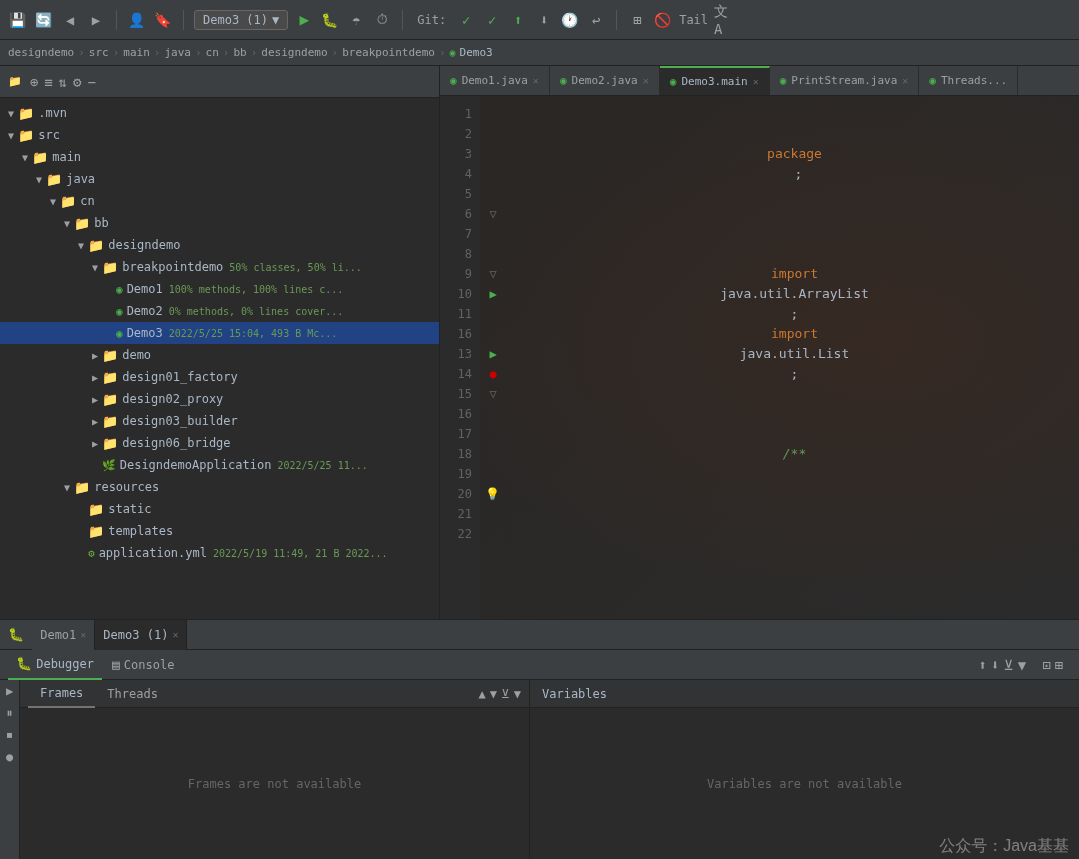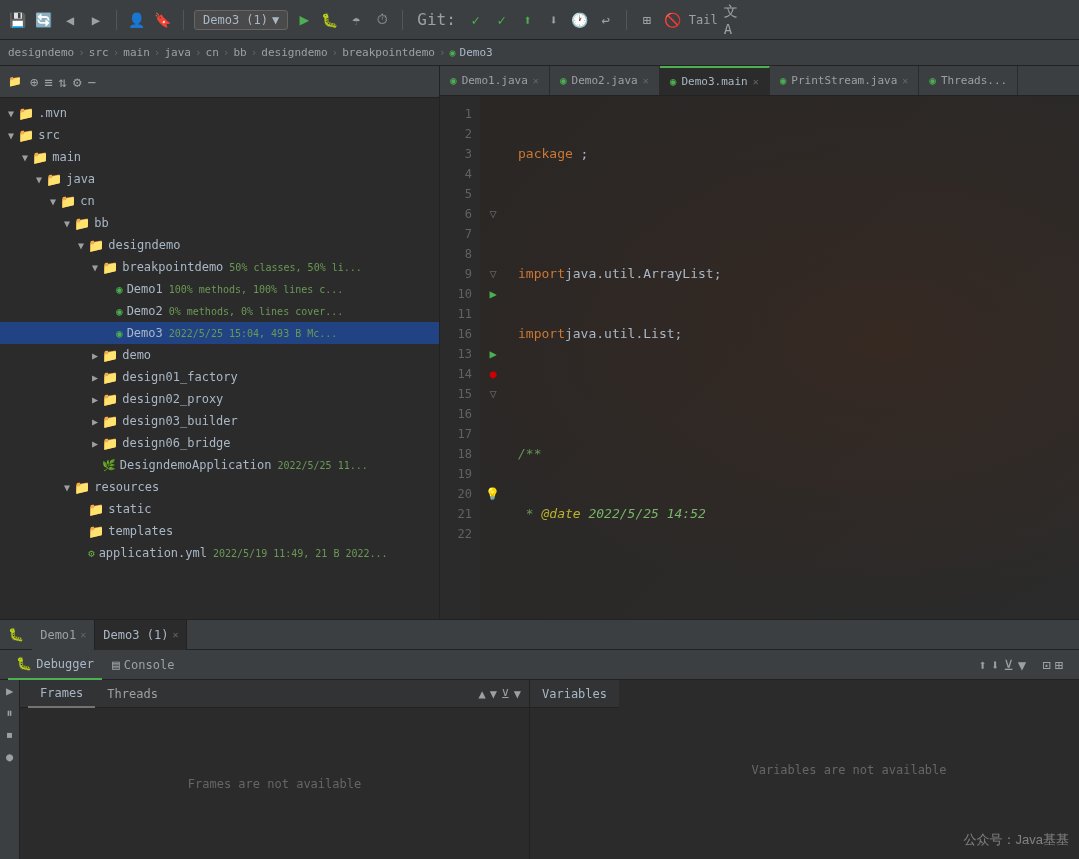--- a/index.html
+++ b/index.html
@@ -38,21 +38,21 @@
       background: #4a4a4a;
       border: 1px solid #666;
       border-radius: 3px;
       padding: 2px 8px;
       color: #a9b7c6;
       font-size: 12px;
       cursor: pointer;
       display: flex; align-items: center; gap: 4px;
     }
     .run-play { color: #4CAF50; font-size: 16px; }
-    .git-label { color: #9da0a2; font-size: 16px; margin: 0 4px; }
+    .git-label { color: #9da0a2; font-size: 12px; margin: 0 4px; }
     .git-check { color: #4CAF50; }
     .git-arrow-up { color: #4CAF50; }
     .tail-label { color: #9da0a2; font-size: 12px; }
 
     
     .breadcrumb {
       background: #3c3f41;
       height: 26px;
       display: flex;
       align-items: center;
@@ -210,20 +210,21 @@
       font-size: 13px;
       line-height: 20px;
       white-space: pre;
       overflow-x: auto;
     }
     .code-line {
       display: flex;
       align-items: center;
       height: 20px;
       position: relative;
+      flex-direction: column;
     }
 
     
     .kw { color: #cc7832; } 
     .cm { color: #629755; font-style: italic; }
 
     
     .debug-panel {
       height: 240px;
       background: #2b2b2b;
@@ -293,21 +294,21 @@
     .debug-frames-toolbar {
       display: flex; align-items: center; gap: 4px;
       padding: 4px 8px;
       flex-shrink: 0;
     }
     .df-icon { color: #9da0a2; font-size: 14px; cursor: pointer; }
 
     .debug-vars-panel {
       flex: 1;
       display: flex;
-      flex-direction: row;
+      flex-direction: column;
     }
     .debug-vars-header {
       height: 28px;
       display: flex;
       align-items: center;
       padding: 0 12px;
       border-bottom: 1px solid #222;
       background: #313335;
       font-size: 12px;
       color: #a9b7c6;
@@ -639,21 +640,20 @@
         <div style="height:20px;"></div>
         <div style="height:20px;"></div>
       </div>
       <div class="code-content">
         <div class="code-line"><span class="kw">package</span> ;</div>
         <div class="code-line"></div>
         <div class="code-line"><span class="kw">import</span> <span style="color:#a9b7c6;">java.util.ArrayList</span>;</div>
         <div class="code-line"><span class="kw">import</span> <span style="color:#a9b7c6;">java.util.List</span>;</div>
         <div class="code-line"></div>
         <div class="code-line"><span class="cm">/**</span></div>
-        <div class="code-line"><span class="cm">&nbsp;* <span style="color:#bbb529;">@date</span> <span style="color:#77b767;">2022/5/25 14:52</span></span></div>
         
         
         
         
         
         
         
         
         
         
@@ -733,15 +733,15 @@
       <div class="debug-vars-header">
         <span>Variables</span>
       </div>
       <div class="debug-vars-content">
         <span>Variables are not available</span>
       </div>
     </div>
   </div>
 </div>
 
-<div style="position:fixed; bottom:10px; right:10px; color:rgba(255,255,255,0.4); font-size:13px; pointer-events:none; font-family:sans-serif; z-index:999;">
+<div style="position:fixed; bottom:2px; right:10px; color:rgba(255,255,255,0.4); font-size:16px; pointer-events:none; font-family:sans-serif; z-index:999;">
   <span>公众号：Java基基</span>
 </div>
 
 </body></html>

